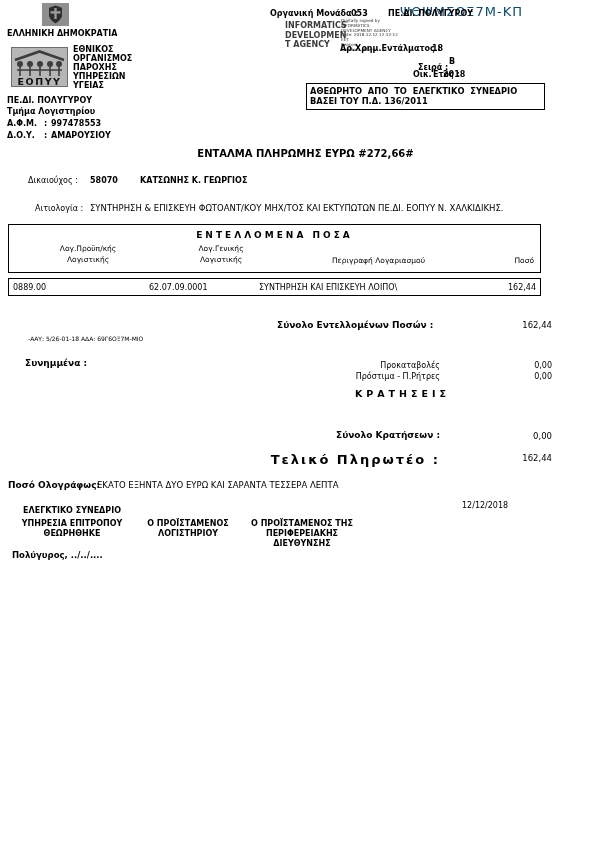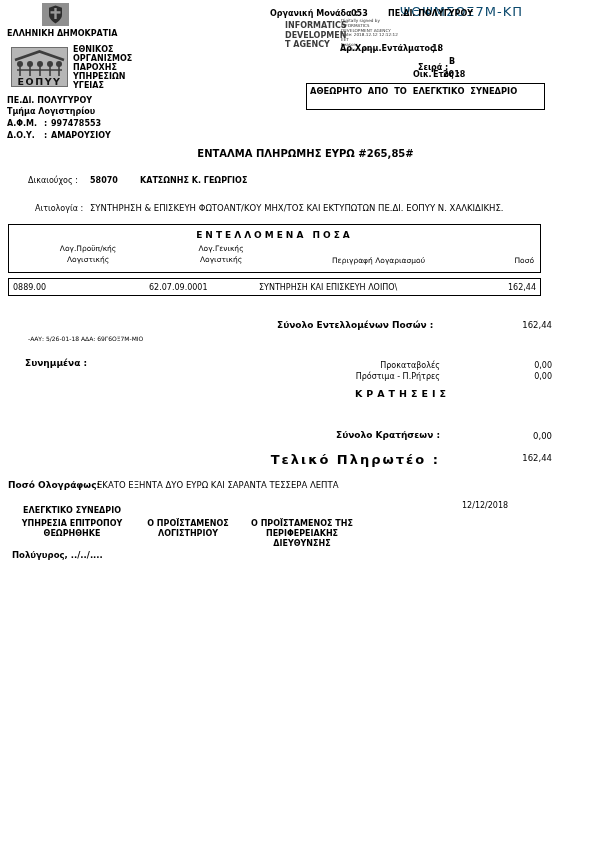--- a/index.html
+++ b/index.html
@@ -99,23 +99,24 @@
 
   <div class="abs b t8" style="left:340px;top:44px;">Αρ.Χρημ.Εντάλματος :</div>
   <div class="abs b t8" style="left:432px;top:44px;">18</div>
   <div class="abs b t8" style="left:418px;top:57px;margin-top:6px;">Σειρά :</div>
   <div class="abs b t8" style="left:449px;top:57px;">Β</div>
   <div class="abs b t8" style="left:399px;top:70px;margin-left:14px;">Οικ.Έτος :</div>
   <div class="abs b t8" style="left:443px;top:70px;">2018</div>
 
   <div class="abs box" style="left:306px;top:83px;width:239px;height:27px;padding:2px 3px;">
     <div class="b" style="font-size:8.3px;line-height:10px;word-spacing:3px;">ΑΘΕΩΡΗΤΟ ΑΠΟ ΤΟ ΕΛΕΓΚΤΙΚΟ ΣΥΝΕΔΡΙΟ</div>
+    <div class="b" style="font-size:8.3px;line-height:10px;">ΒΑΣΕΙ ΤΟΥ Π.Δ. 136/2011</div>
   </div>
 
-  <div class="abs b t10 ctr" style="left:33px;top:148px;width:545px;">ΕΝΤΑΛΜΑ ΠΛΗΡΩΜΗΣ ΕΥΡΩ #265,85#</div>
+  <div class="abs b t10 ctr" style="left:33px;top:148px;width:545px;">ΕΝΤΑΛΜΑ ΠΛΗΡΩΜΗΣ ΕΥΡΩ #272,66#</div>
 
   <div class="abs t8" style="left:28px;top:176px;">Δικαιούχος :</div>
   <div class="abs b t8" style="left:90px;top:176px;">58070</div>
   <div class="abs b t8" style="left:140px;top:176px;">ΚΑΤΣΩΝΗΣ Κ. ΓΕΩΡΓΙΟΣ</div>
 
   <div class="abs t8" style="left:35px;top:204px;">Αιτιολογία :</div>
   <div class="abs t85" style="left:90px;top:203px;width:518px;">ΣΥΝΤΗΡΗΣΗ &amp; ΕΠΙΣΚΕΥΗ ΦΩΤΟΑΝΤ/ΚΟΥ ΜΗΧ/ΤΟΣ ΚΑΙ ΕΚΤΥΠΩΤΩΝ ΠΕ.ΔΙ. ΕΟΠΥΥ Ν. ΧΑΛΚΙΔΙΚΗΣ.</div>
 
   <div class="abs box" style="left:8px;top:224px;width:533px;height:49px;">
     <div class="abs b t9 ctr ls3" style="left:0;top:5px;width:100%;">ΕΝΤΕΛΛΟΜΕΝΑ ΠΟΣΑ</div>

